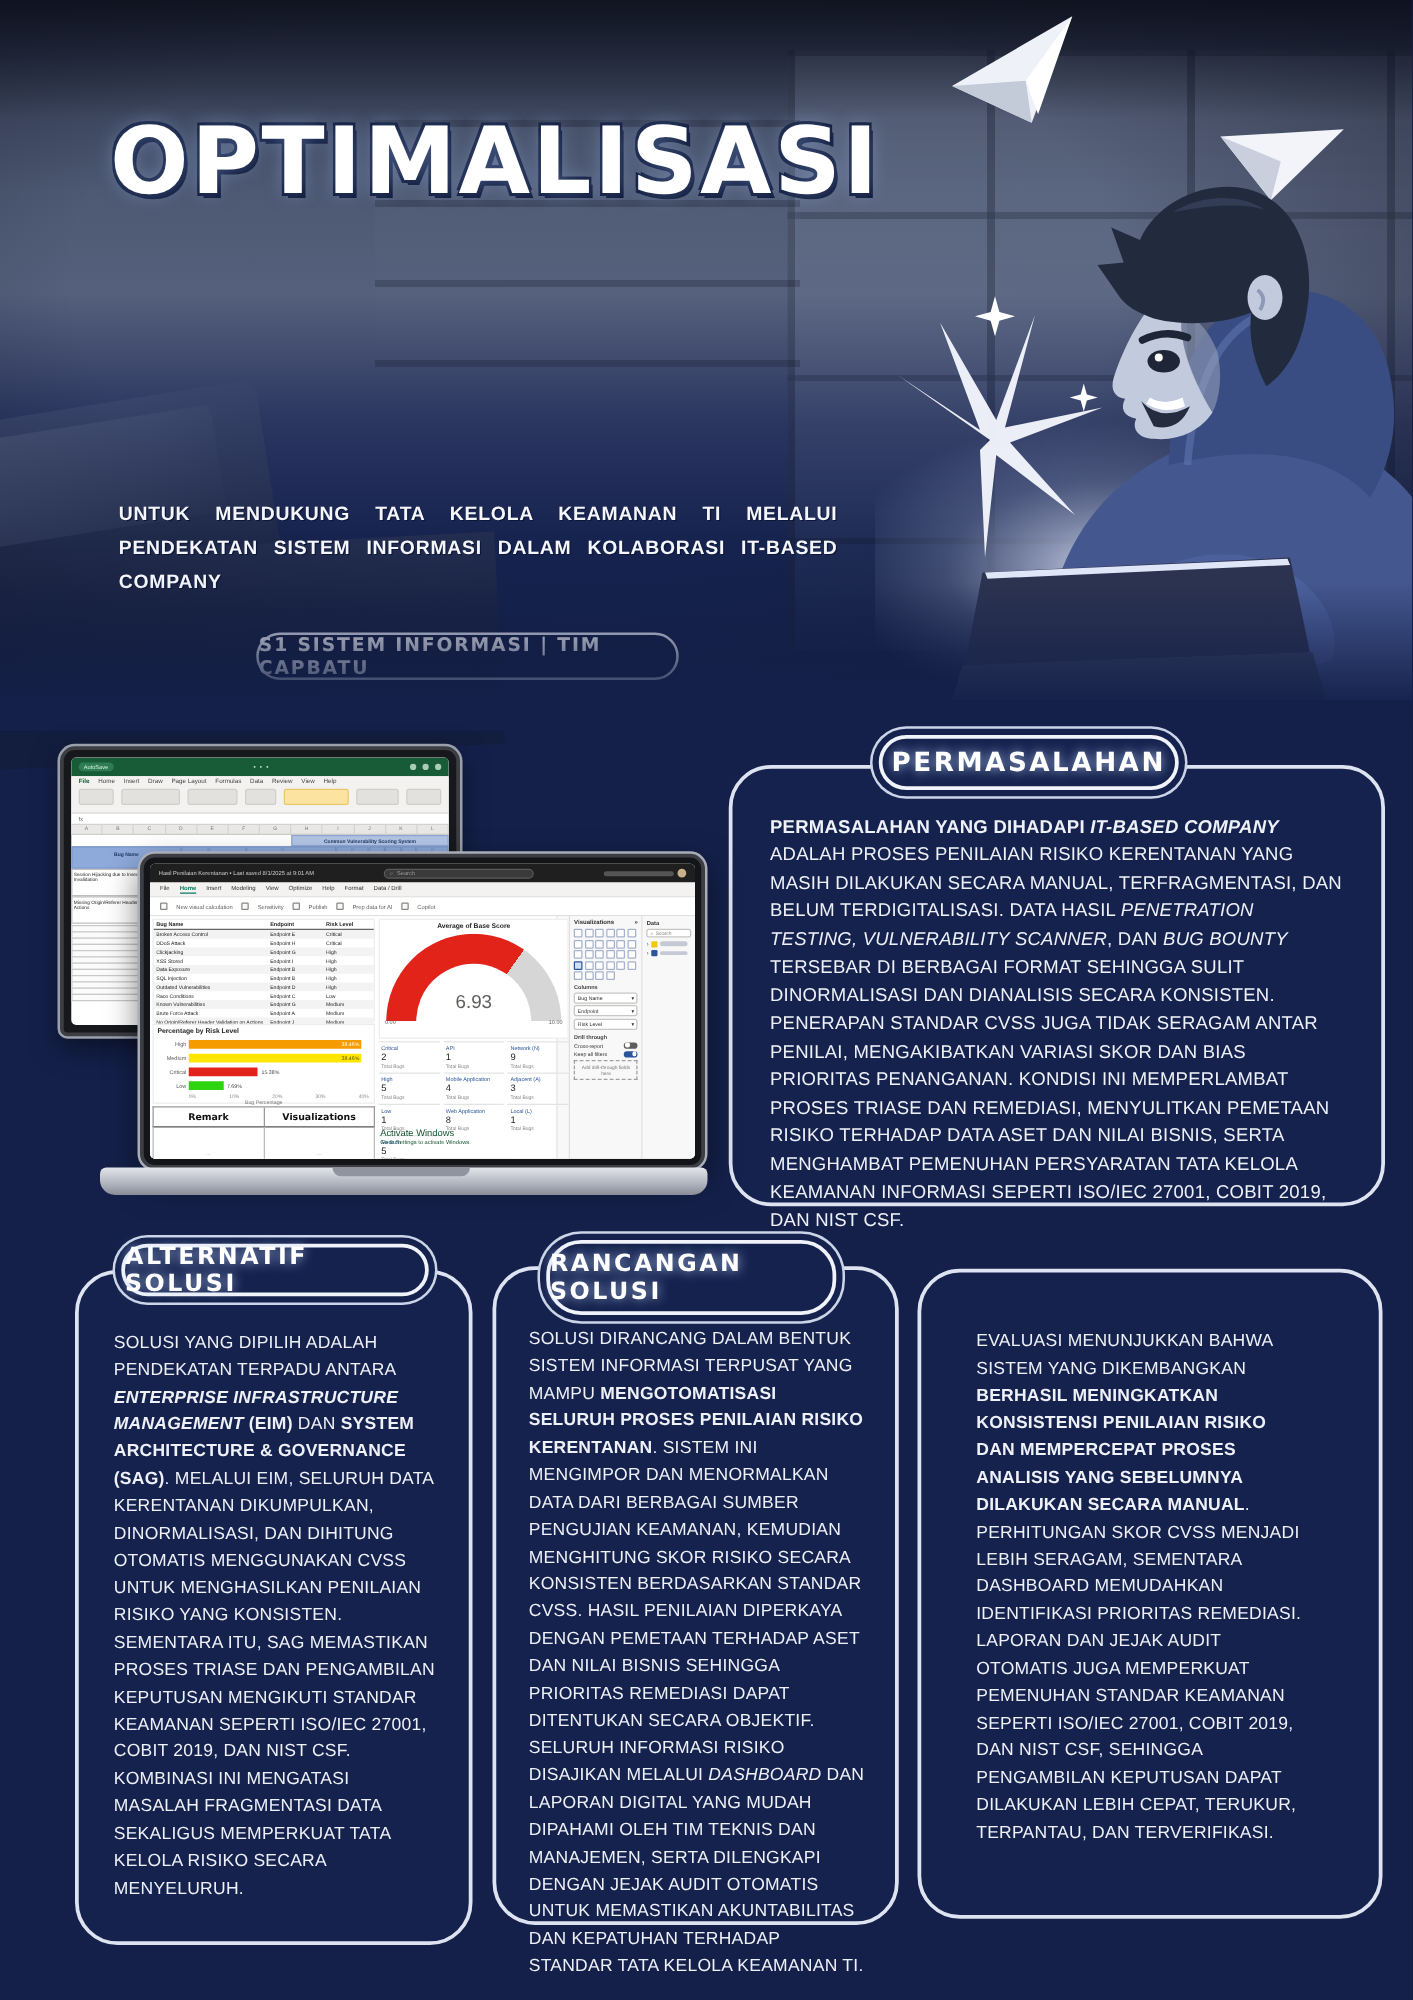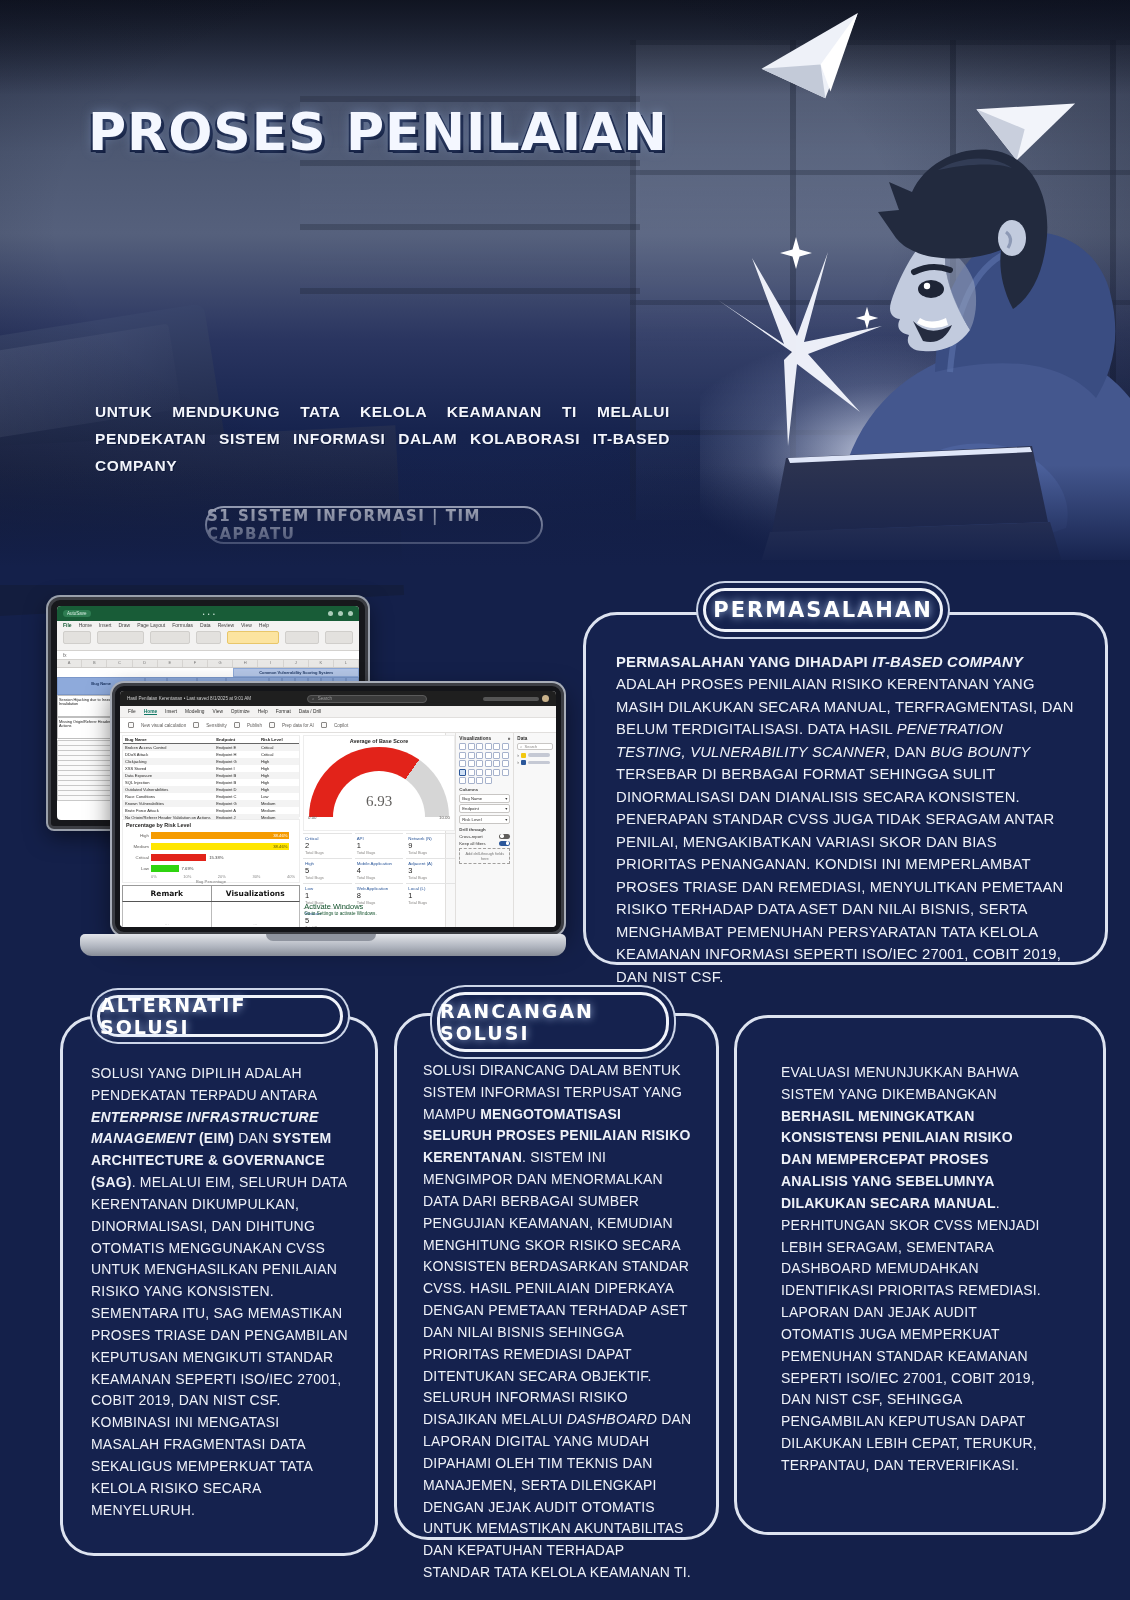--- a/index.html
+++ b/index.html
@@ -131,21 +131,21 @@
   .pb-trow{display:flex;font-size:4.1px;color:#252423;padding:1px 2px;}
   .pb-trow:nth-child(odd){background:#f3f3f3;}
   .pb-tc1{width:53%;overflow:hidden;white-space:nowrap;}
   .pb-tc2{width:26%;}
   .pb-tc3{width:21%;}
   .gauge-wrap{position:relative;width:146px;height:74px;margin:2px auto 0;overflow:hidden;}
   .gauge{position:absolute;left:3px;top:0;width:140px;height:140px;border-radius:50%;
     background:conic-gradient(from 270deg,#e2231a 0deg 125deg,#d6d6d6 125deg 180deg,#fff 180deg 360deg);}
   .gauge::after{content:"";position:absolute;left:24px;top:24px;width:92px;height:92px;border-radius:50%;background:#fff;}
   .gauge-val{position:absolute;left:0;right:0;top:46px;text-align:center;font-size:15px;color:#605e5c;
-    font-family:Liberation Serif, serif;}
+    font-family:Liberation Sans, sans-serif;}
   .gauge-min{position:absolute;left:2px;bottom:1px;font-size:4.4px;color:#605e5c;}
   .gauge-max{position:absolute;right:2px;bottom:1px;font-size:4.4px;color:#605e5c;}
   .bar-row{display:flex;align-items:center;height:9px;margin:2px 4px 0 2px;}
   .bar-lab{width:26px;font-size:4.4px;color:#605e5c;text-align:right;padding-right:2px;}
   .bar-track{flex:1;position:relative;height:7px;}
   .bar-fill{height:7px;display:flex;align-items:center;justify-content:flex-end;font-size:4.2px;padding-right:2px;}
   .bar-out{position:absolute;top:1px;font-size:4.2px;color:#444;}
   .bar-axis{display:flex;margin:1px 4px 0 28px;font-size:4px;color:#888;justify-content:space-between;}
   .bar-xlabel{text-align:center;font-size:4.2px;color:#777;}
   .rt-head{display:flex;border:1px solid #999;border-bottom:1.5px solid #555;justify-content:flex-end;}
@@ -256,21 +256,21 @@
       <ellipse cx="214" cy="488" rx="26" ry="20" fill="#b9c2d6"></ellipse>
       <path fill="#3a4d82" d="M228,462 C252,452 286,452 308,466 L300,500 C276,488 250,488 234,494 Z"></path>
 
       <path fill="#2c3350" d="M86,458 L332,446 L348,522 L72,532 Z"></path>
       <path fill="#dfe6f8" d="M88,458 L330,447 L332,452 L90,463 Z"></path>
       <path fill="#39415f" d="M70,532 L350,522 L362,562 L58,572 Z"></path>
       <rect x="0" y="560" width="430" height="25" fill="#10192f"></rect>
     </svg>
 
     <div class="title-wrap">
-      <div class="title-2">PROSES PENILAIAN</div>
+      <div class="title-1">OPTIMALISASI</div>
     </div>
     <div class="subtitle"><span class="b">UNTUK MENDUKUNG TATA KELOLA KEAMANAN TI MELALUI PENDEKATAN SISTEM INFORMASI DALAM KOLABORASI </span><span class="b i">IT-BASED COMPANY</span></div>
     <div class="badge">S1 SISTEM INFORMASI | TIM CAPBATU</div>
     <div class="hero-fade"></div>
   </div>
 
   <div class="laptopA">
     <div class="screen">
       <div class="xl-titlebar">
         <span class="xl-autosave">AutoSave</span>

